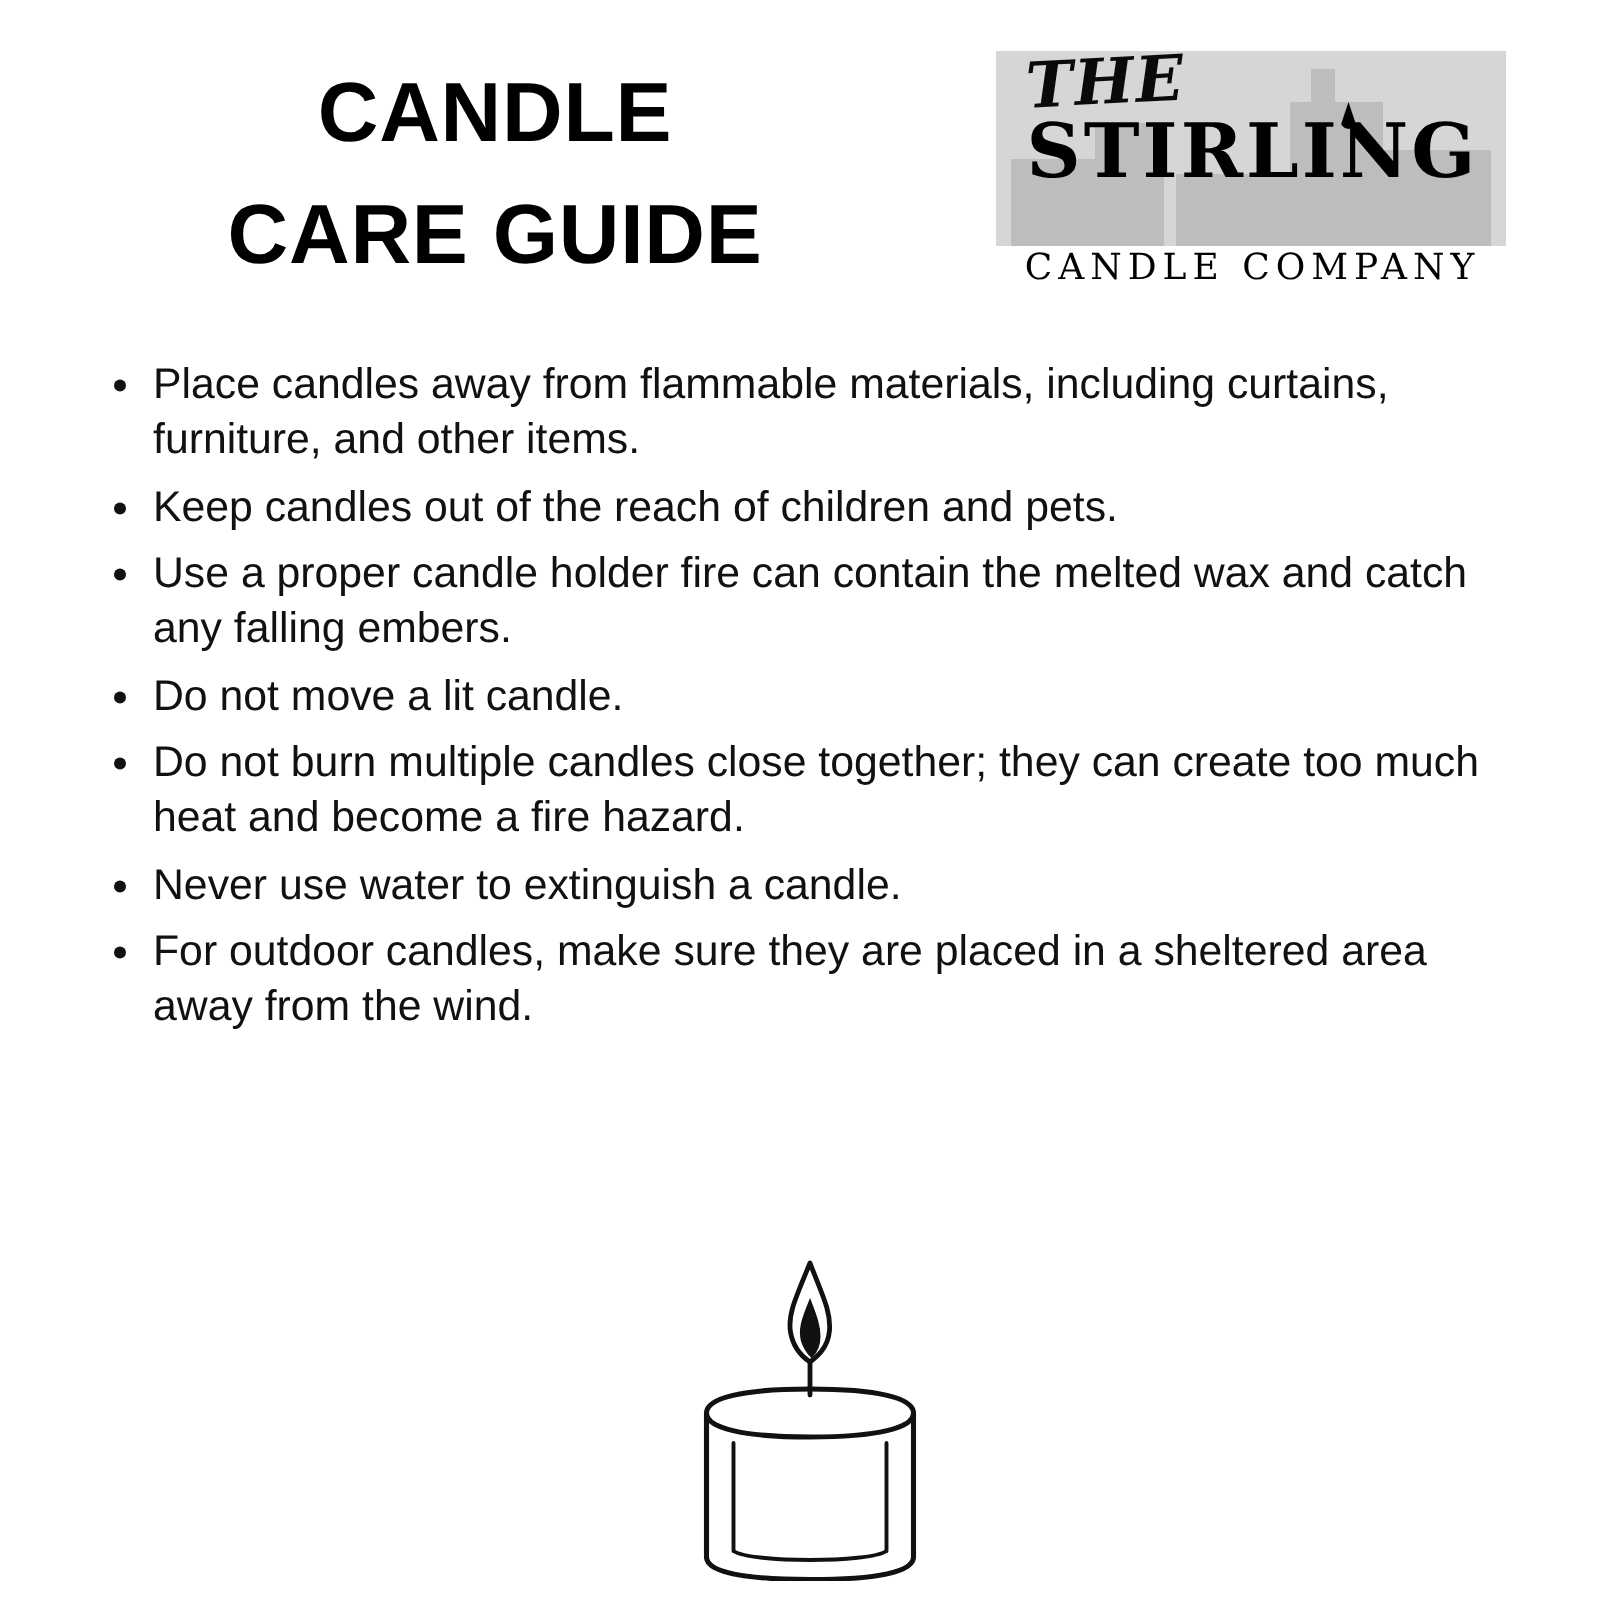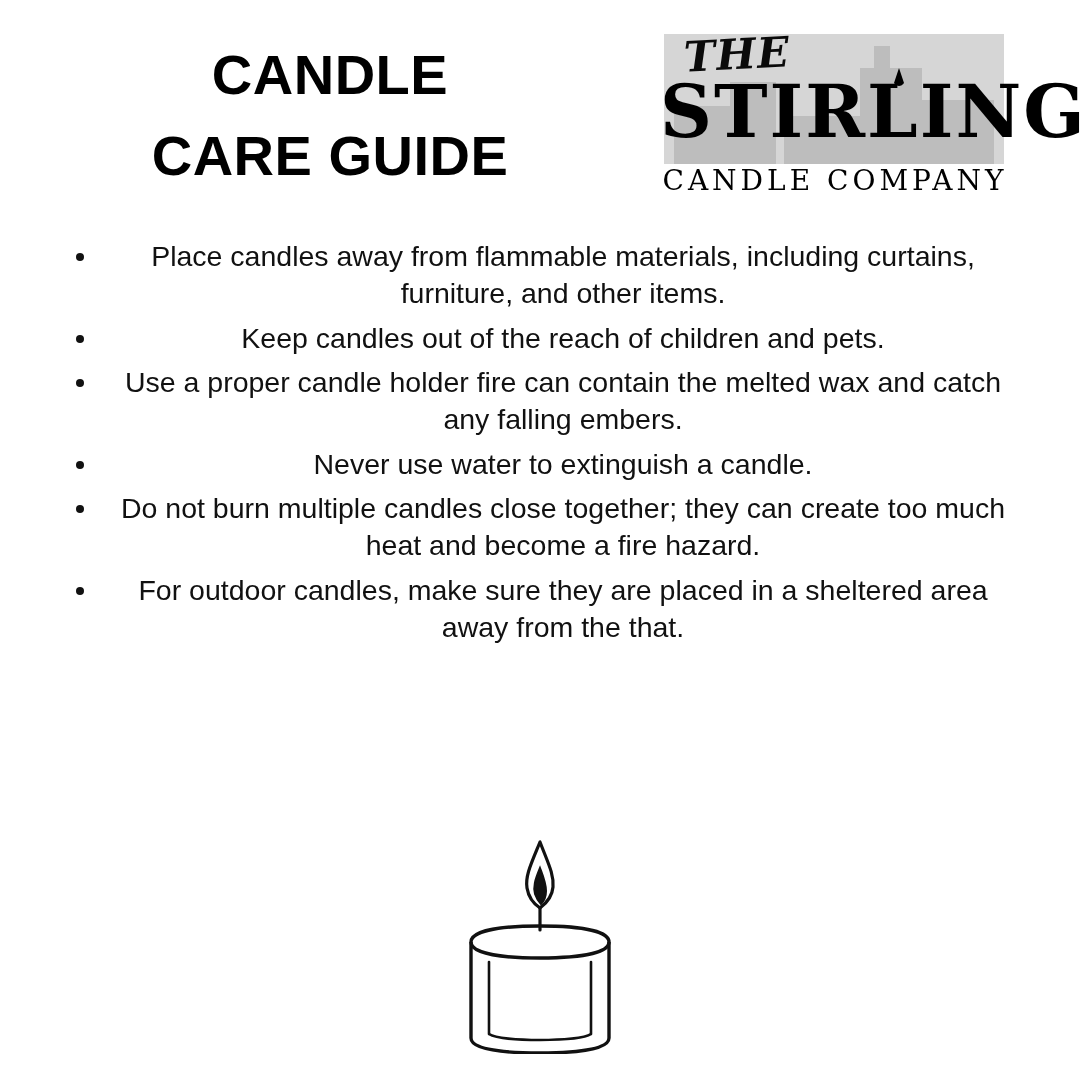--- a/index.html
+++ b/index.html
@@ -94,21 +94,21 @@
     transform: rotate(-3deg);
   }
   .logo-main {
     position: absolute;
     left: 10px;
     top: 52px;
     width: 350px;
     text-align: center;
     font-family: "DejaVu Serif", serif;
     font-weight: bold;
-    font-size: 72px;
+    font-size: 50px;
     line-height: 1;
     color: #000000;
     letter-spacing: 2px;
   }
   .logo-flame {
     position: absolute;
     left: 243px;
     top: 44px;
     width: 0;
     height: 0;
@@ -117,31 +117,30 @@
     border-bottom: 18px solid #000000;
     border-radius: 50% 50% 50% 50% / 60% 60% 40% 40%;
   }
   .logo-sub {
     position: absolute;
     left: 10px;
     top: 140px;
     width: 350px;
     text-align: center;
     font-family: "DejaVu Serif", serif;
-    font-size: 28px;
+    font-size: 24px;
     letter-spacing: 4px;
     color: #000000;
   }
 
   
   .care-list {
     margin: 34px 0 0 0;
     padding: 0 56px 0 72px;
     list-style: none;
-    text-align: center;
   }
   .care-item {
     position: relative;
     font-size: 28.5px;
     line-height: 1.31;
     color: #111111;
     margin-bottom: 7px;
     padding-left: 30px;
   }
   .care-item::before {
@@ -191,23 +190,24 @@
       <div class="logo-main">STIRLING</div>
       <div class="logo-sub">CANDLE COMPANY</div>
     </div>
 
   </div>
 
   <ul class="care-list">
     <li class="care-item">Place candles away from flammable materials, including curtains, furniture, and other items.</li>
     <li class="care-item">Keep candles out of the reach of children and pets.</li>
     <li class="care-item">Use a proper candle holder fire can contain the melted wax and catch any falling embers.</li>
+    <li class="care-item">Do not move a lit candle.</li>
+    <li class="care-item">Do not burn multiple candles close together; they can create too much heat and become a fire hazard.</li>
     <li class="care-item">Never use water to extinguish a candle.</li>
-    <li class="care-item">Do not burn multiple candles close together; they can create too much heat and become a fire hazard.</li>
-    <li class="care-item">For outdoor candles, make sure they are placed in a sheltered area away from the that.</li>
+    <li class="care-item">For outdoor candles, make sure they are placed in a sheltered area away from the wind.</li>
   </ul>
 
   <div class="candle-wrap">
     <svg width="190" height="220" viewBox="0 0 190 220">
 
       <path d="M95 8 C86 30, 80 42, 82 54 C84 66, 92 72, 95 74 C99 71, 107 65, 108 53 C109 40, 103 29, 95 8 Z" fill="none" stroke="#111111" stroke-width="3.2" stroke-linejoin="round"></path>
 
       <path d="M95 34 C90 46, 88 53, 90 60 C92 66, 95 69, 96 70 C98 68, 101 64, 101 57 C101 49, 98 42, 95 34 Z" fill="#111111" stroke="#111111" stroke-width="2"></path>
 
       <line x1="95" y1="74" x2="95" y2="96" stroke="#111111" stroke-width="3.2" stroke-linecap="round"></line>

